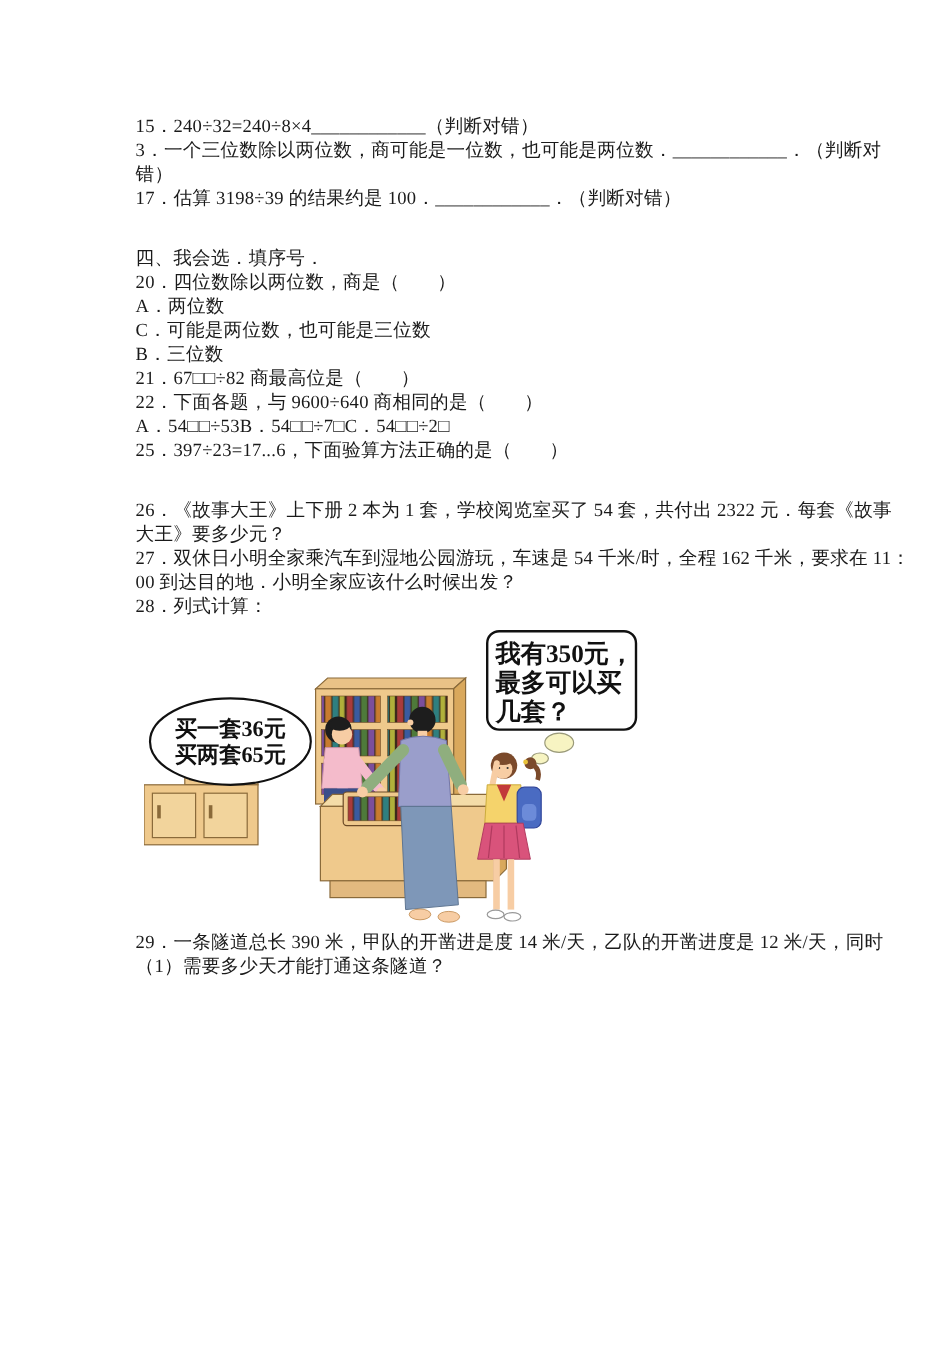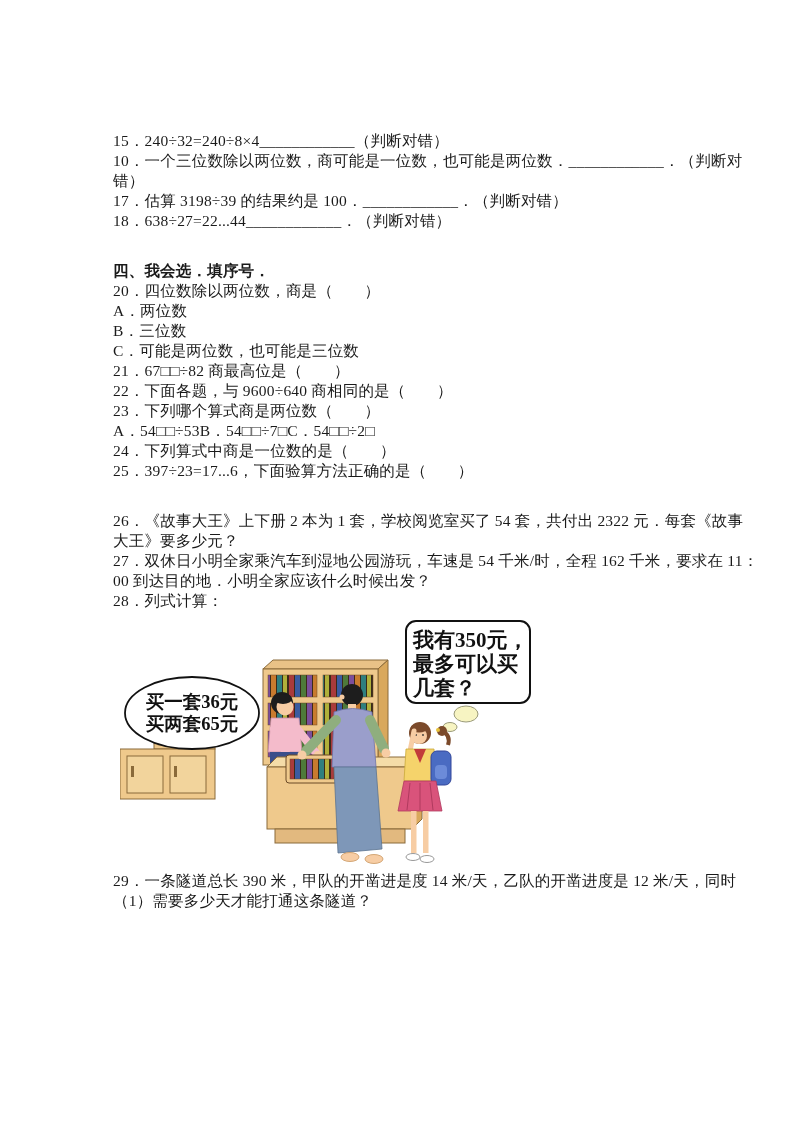--- a/index.html
+++ b/index.html
@@ -2,59 +2,56 @@
 <html><head>
 <meta charset="utf-8">
 <style>
   html,body{margin:0;padding:0;}
   body{
     width:793px;height:1122px;background:#ffffff;position:relative;
     font-family:"Liberation Serif","DejaVu Serif",serif;color:#1a1a1a;
     overflow:hidden;
   }
   .page{position:absolute;left:0;top:0;width:793px;height:1122px;background:#fff;}
-  .content{position:absolute;left:113px;top:96px;width:620px;margin-top:35px;}
+  .content{position:absolute;left:113px;top:96px;width:620px;}
   .ln{
     font-size:15.5px;line-height:20px;height:20px;white-space:nowrap;
     letter-spacing:0.2px;
   }
-  .hd{font-weight:bold;}
+  .hd{font-weight:normal;}
   .sp30{height:30px;}
   .scene{position:relative;width:430px;height:254px;margin:4px 0 2px 7px;}
   svg text{
     font-family:"Liberation Serif","DejaVu Serif",serif;
     font-weight:bold;fill:#111;
   }
   .bubble-big{font-size:21px;}
   .bubble-small{font-size:18.5px;}
 </style>
 </head>
 <body>
 
 <div class="page">
   <div class="content">
 
     <div class="ln">15．240÷32=240÷8×4____________（判断对错）</div>
-    <div class="ln">10．一个三位数除以两位数，商可能是一位数，也可能是两位数．____________．（判断对</div>
+    <div class="ln">3．一个三位数除以两位数，商可能是一位数，也可能是两位数．____________．（判断对</div>
     <div class="ln">错）</div>
     <div class="ln">17．估算 3198÷39 的结果约是 100．____________．（判断对错）</div>
-    <div class="ln">18．638÷27=22...44____________．（判断对错）</div>
 
     <div class="sp30"></div>
 
     <div class="ln hd">四、我会选．填序号．</div>
     <div class="ln">20．四位数除以两位数，商是（　　）</div>
     <div class="ln">A．两位数</div>
+    <div class="ln">C．可能是两位数，也可能是三位数</div>
     <div class="ln">B．三位数</div>
-    <div class="ln">C．可能是两位数，也可能是三位数</div>
     <div class="ln">21．67□□÷82 商最高位是（　　）</div>
     <div class="ln">22．下面各题，与 9600÷640 商相同的是（　　）</div>
-    <div class="ln">23．下列哪个算式商是两位数（　　）</div>
     <div class="ln">A．54□□÷53B．54□□÷7□C．54□□÷2□</div>
-    <div class="ln">24．下列算式中商是一位数的是（　　）</div>
     <div class="ln">25．397÷23=17...6，下面验算方法正确的是（　　）</div>
 
     <div class="sp30"></div>
 
     <div class="ln">26．《故事大王》上下册 2 本为 1 套，学校阅览室买了 54 套，共付出 2322 元．每套《故事</div>
     <div class="ln">大王》要多少元？</div>
     <div class="ln">27．双休日小明全家乘汽车到湿地公园游玩，车速是 54 千米/时，全程 162 千米，要求在 11：</div>
     <div class="ln">00 到达目的地．小明全家应该什么时候出发？</div>
     <div class="ln">28．列式计算：</div>
 

